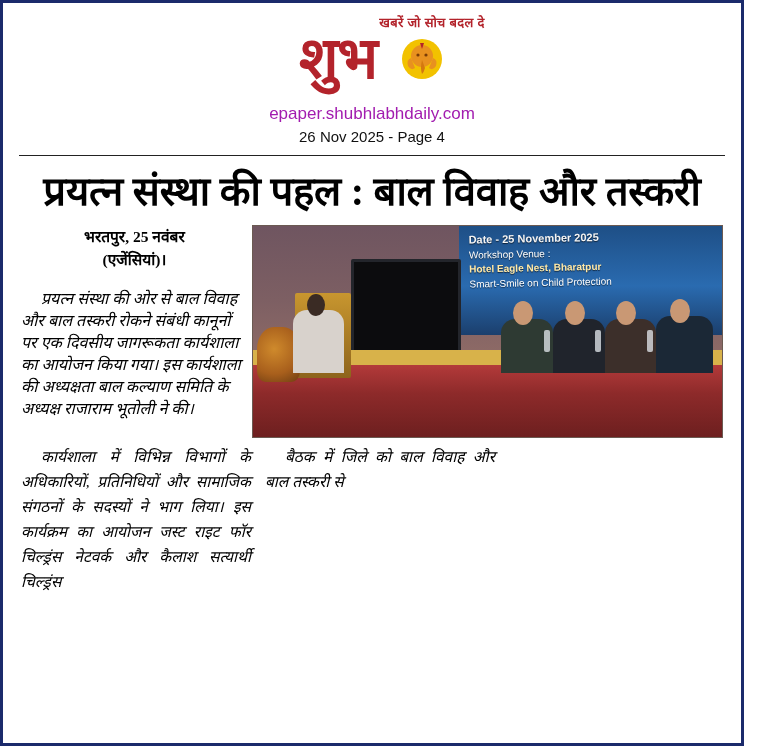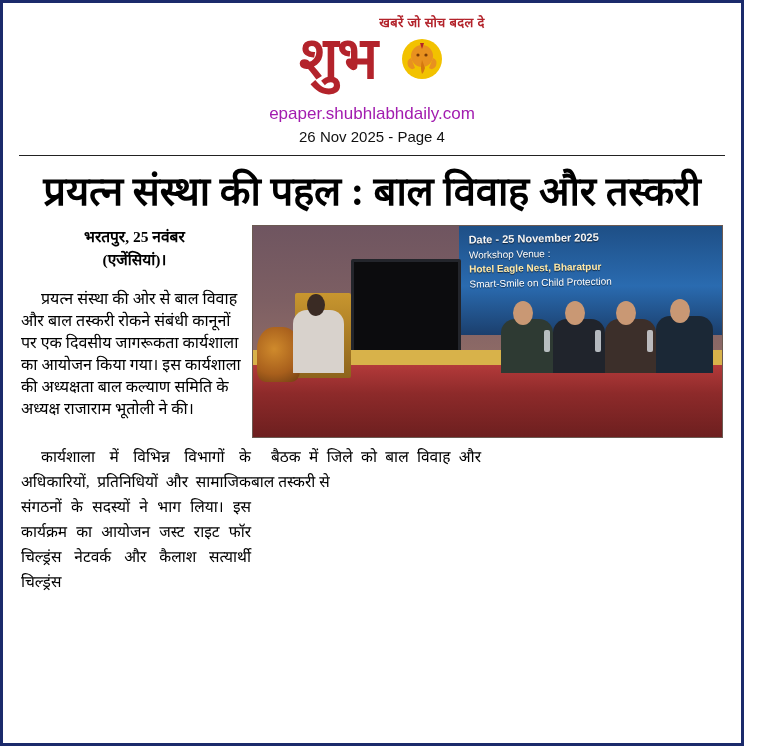--- a/index.html
+++ b/index.html
@@ -108,21 +108,21 @@
     margin-top: 6px;
     padding: 0 4px;
   }
   .dateline {
     font-weight: bold;
     font-size: 15.5px;
     text-align: center;
     line-height: 1.5;
     margin-bottom: 4px;
   }
-  .indent { text-indent: 20px; }
+  .indent { text-indent: 20px; font-style: italic; }
 
   
   .topline {
     display: flex;
     gap: 4px;
     align-items: flex-start;
   }
   .col1-top { width: 230px; }
   .photo {
     width: 478px;
@@ -205,20 +205,21 @@
   .photo .bottle {
     position: absolute;
     width: 6px; height: 22px;
     background: rgba(230,235,240,.75);
     border-radius: 2px;
     bottom: 40%;
   }
 
   .lower-cols {
     display: flex;
+    gap: 14px;
     margin-top: 6px;
   }
   .lower-col { width: 230px; font-size: 15.5px; line-height: 1.62; text-align: justify; }
   .lower-col p { margin: 0 0 2px 0; }
 
   .left-continue { width: 230px; font-size: 15.5px; line-height: 1.62; text-align: justify; }
   .left-continue p { margin: 0 0 2px 0; }
 </style>
 </head>
 <body>

